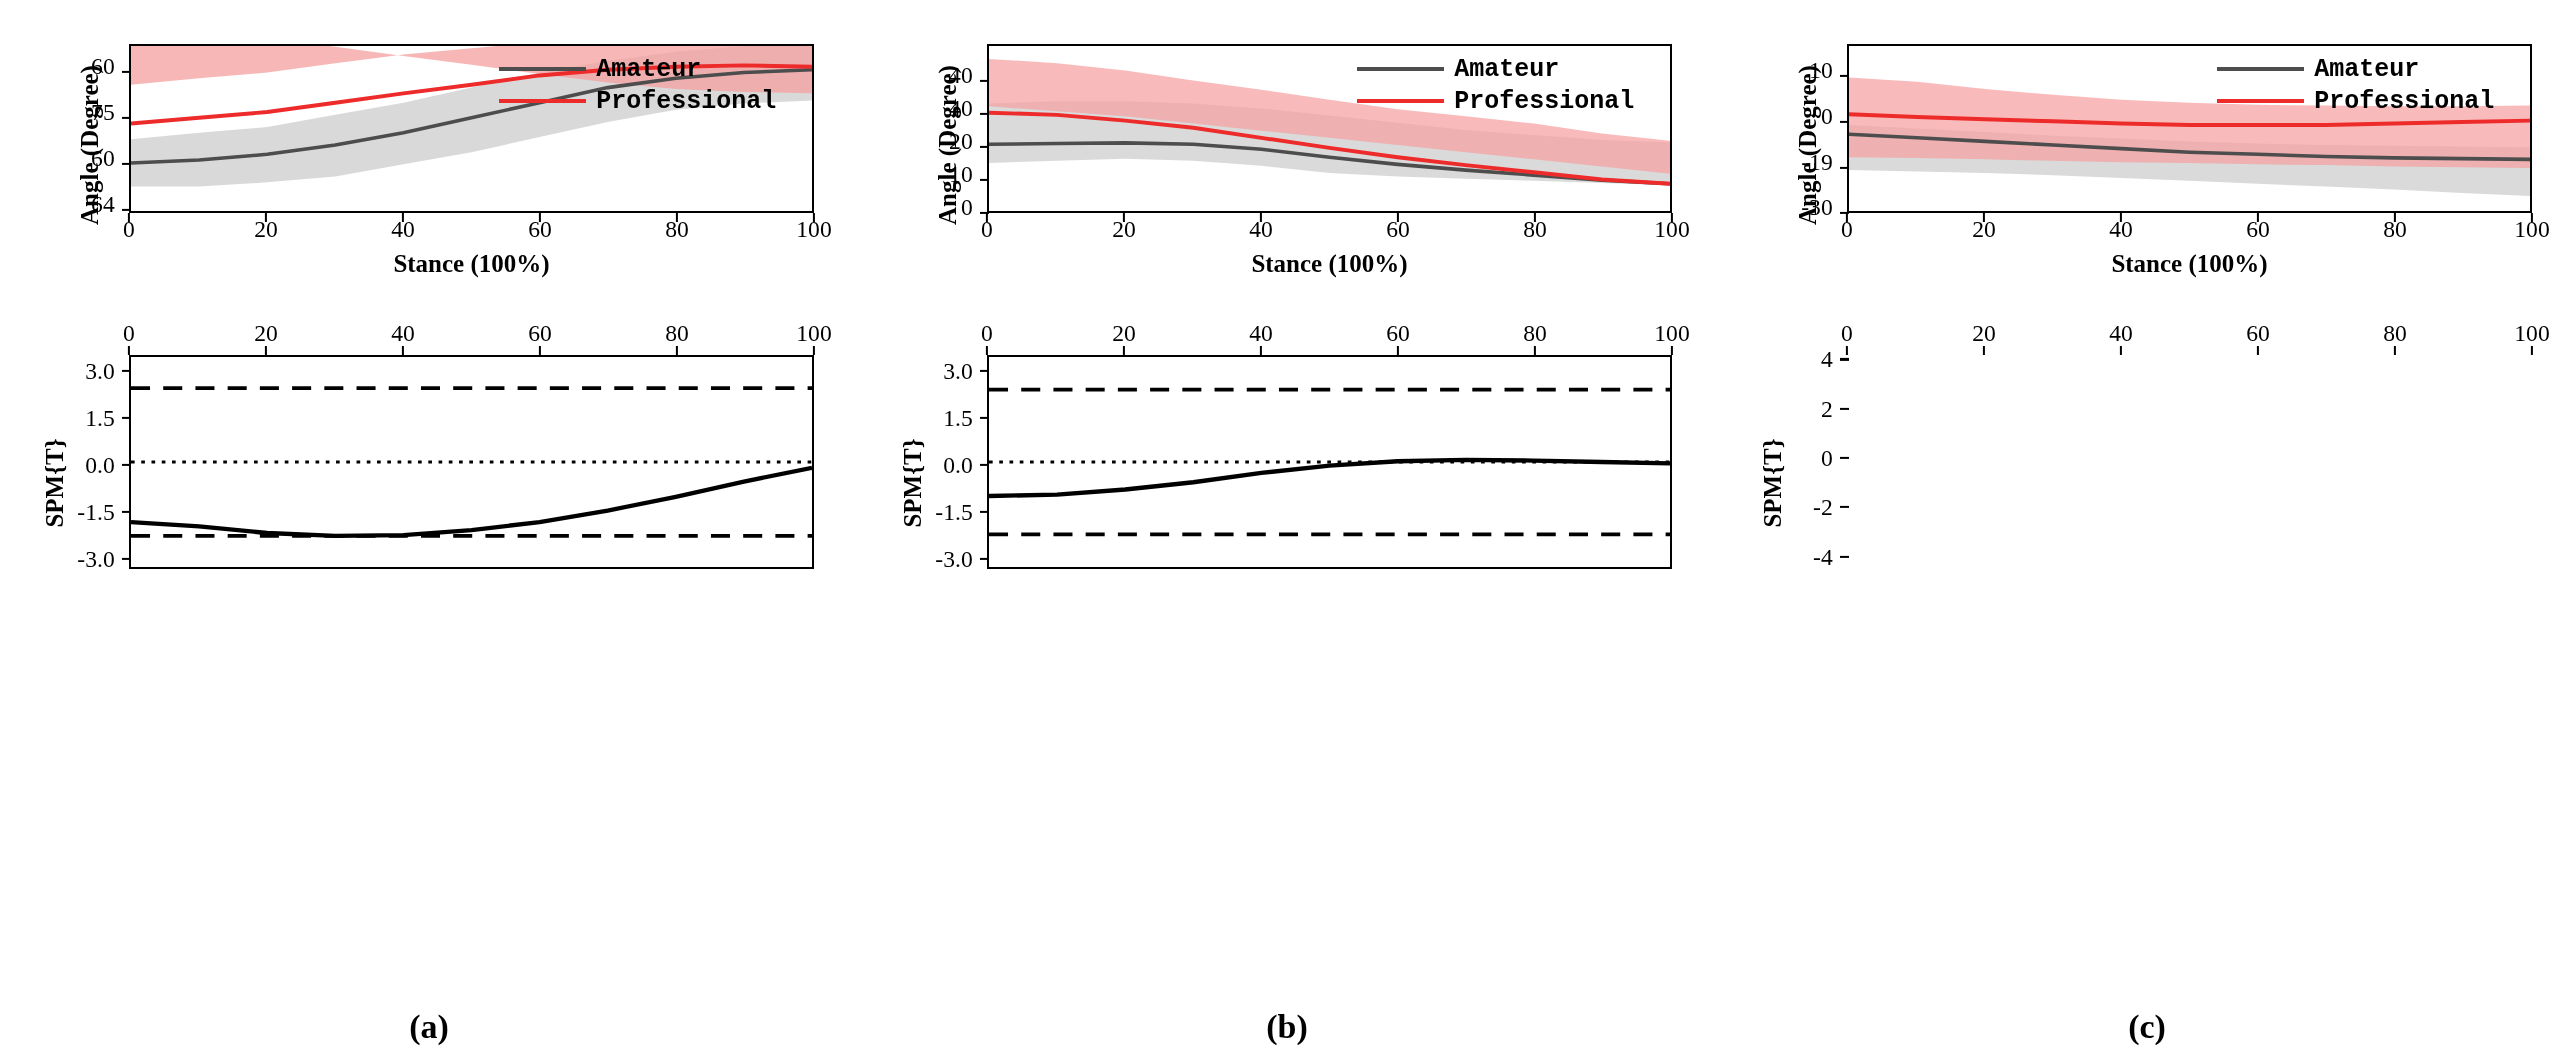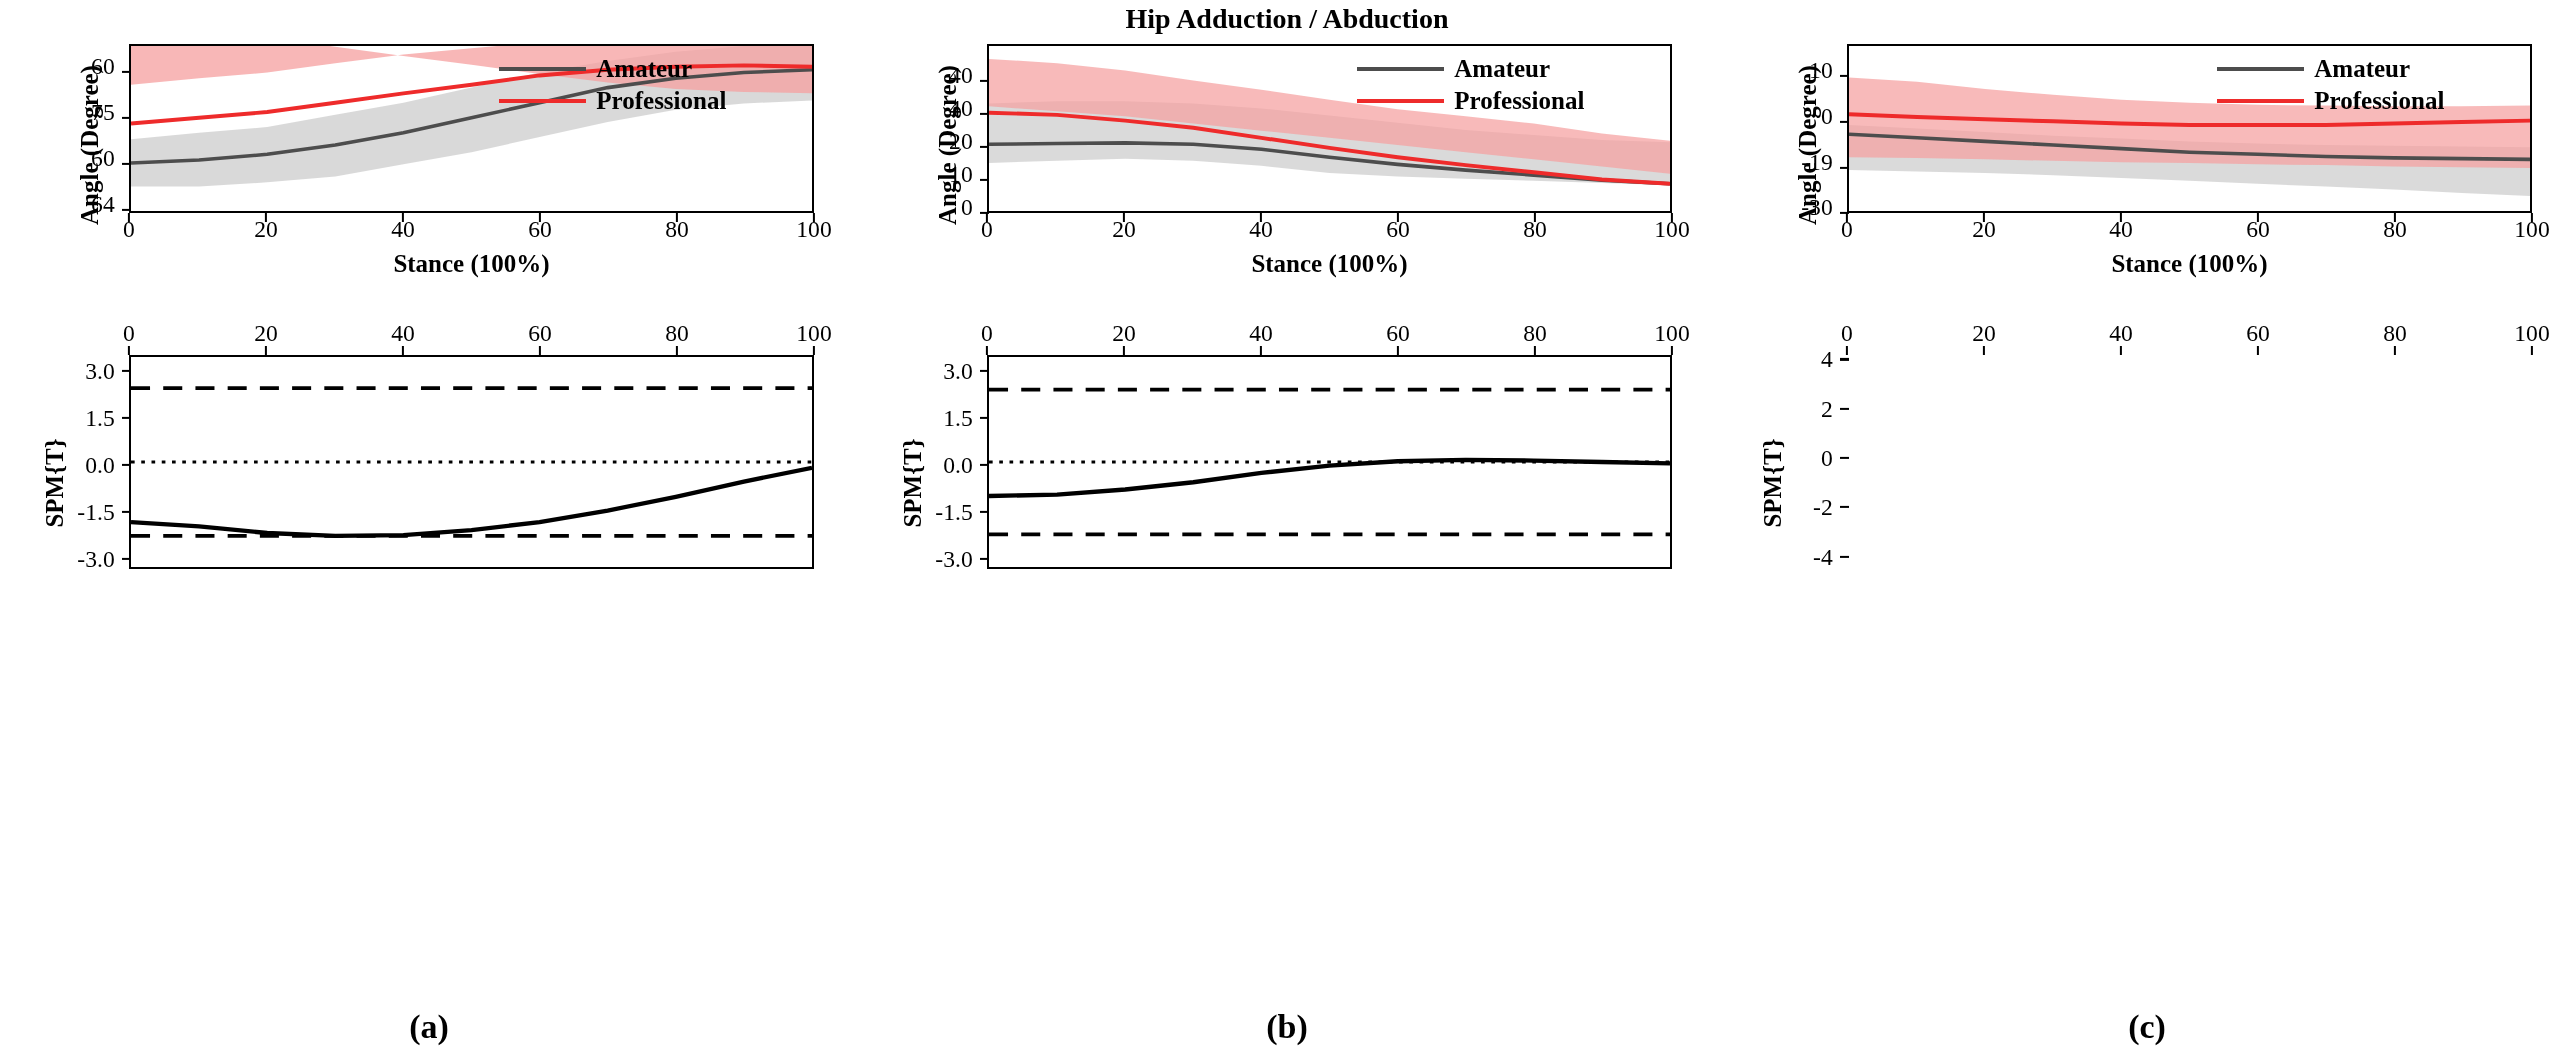--- a/index.html
+++ b/index.html
@@ -41,21 +41,21 @@
   .xlabels span{
     position:absolute;transform:translateX(-50%);font-size:23.6px;white-space:nowrap;
   }
   .xtickmark{position:absolute;top:175px;width:2.2px;height:8.8px;background:#000;transform:translateX(-50%);}
   .kin-xlabel{
     position:absolute;left:129px;top:212px;width:685px;text-align:center;
     font-weight:bold;font-size:25px;
   }
 
   .legend{position:absolute;right:19px;top:7.4px;width:294px;}
-  .legend-row{display:flex;align-items:center;height:32px;justify-content:flex-start;}
+  .legend-row{display:flex;align-items:center;height:32px;justify-content:flex-start;font-family:Liberation Mono, monospace;}
   .legend-line{width:87px;height:3.7px;display:inline-block;margin-right:10.3px;}
   .legend-text{font-weight:bold;font-size:25px;}
 
   
   .spm-wrap{position:absolute;left:0;top:317px;width:858px;height:346px;}
   .spm-ylabel{
     position:absolute;left:10.3px;top:48%;transform:translateY(-50%) rotate(-90deg);
     transform-origin:center center;font-weight:bold;font-size:25px;white-space:nowrap;
   }
   .spm-plot{
@@ -175,21 +175,20 @@
           <line x1="0" y1="247" x2="930" y2="247" stroke="#000" stroke-width="5" stroke-dasharray="26,18"></line>
           <path d="M0,228 L93,234 L186,243 L279,247 L372,246 L465,239 L558,228 L651,212 L744,193 L837,172 L930,153" fill="none" stroke="#000" stroke-width="6"></path>
         </svg>
       </div>
     </div>
 
     <div class="panel-letter">(a)</div>
   </div>
 
   <div class="col col2">
-    <div class="panel-title">Hip Adduction / Abduction</div>
 
     <div class="kin-wrap">
       <div class="kin-ylabel">Angle (Degree)</div>
 
       <div class="ylabels">
         <span style="top:163px">0</span>
         <span style="top:130px">10</span>
         <span style="top:97px">20</span>
         <span style="top:64px">40</span>
         <span style="top:31px">40</span>

